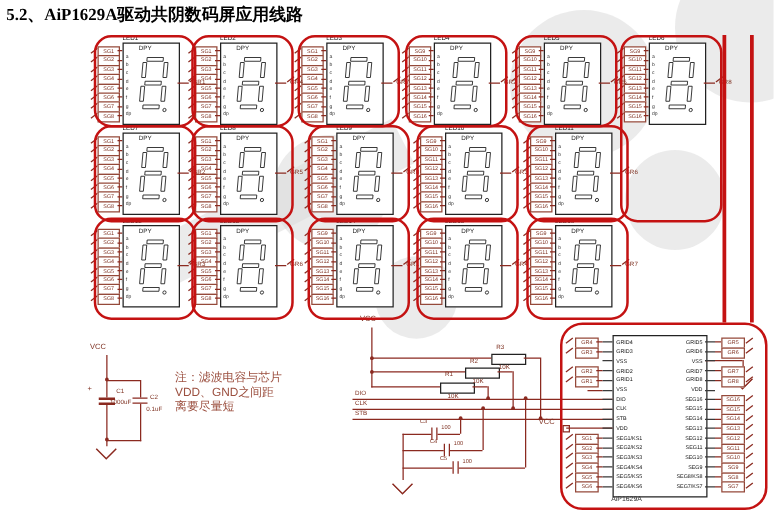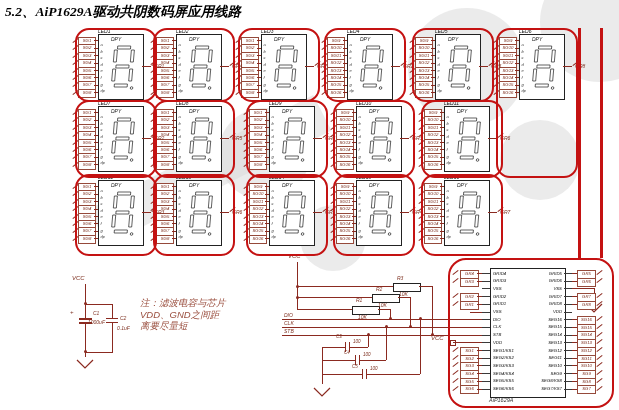--- a/index.html
+++ b/index.html
@@ -1,18 +1,17 @@
 <!DOCTYPE html>
 <html><head>
 <meta charset="utf-8">
 <style>
   html,body{margin:0;padding:0;background:#fff}
   #canvas{position:relative;width:619px;height:410px;background:#fff;overflow:hidden;
           font-family:"Liberation Sans",sans-serif;
-          font-style:italic;
           --hl:#c41212; --wire:#8b2a20; --net:#7e3020;}
   .wm{position:absolute;background:#dadada;opacity:.55;border-radius:50%;z-index:0}
   .wmb{border-radius:0}
   .w{position:absolute;background:var(--wire);z-index:2}
   .wk{position:absolute;background:#3a3a3a;z-index:2}
   .sl{position:absolute;width:7px;height:1px;background:var(--wire);transform:rotate(-38deg);z-index:2}
   .dot{position:absolute;width:3px;height:3px;border-radius:50%;background:var(--wire);z-index:2}
   .red{position:absolute;border:2.5px solid var(--hl);border-radius:14px;z-index:4;background:transparent}
   .redl{position:absolute;background:var(--hl);z-index:4}
   .pinbox{position:absolute;width:16px;height:7px;border:0.6px solid #95493a;font-size:4.3px;

